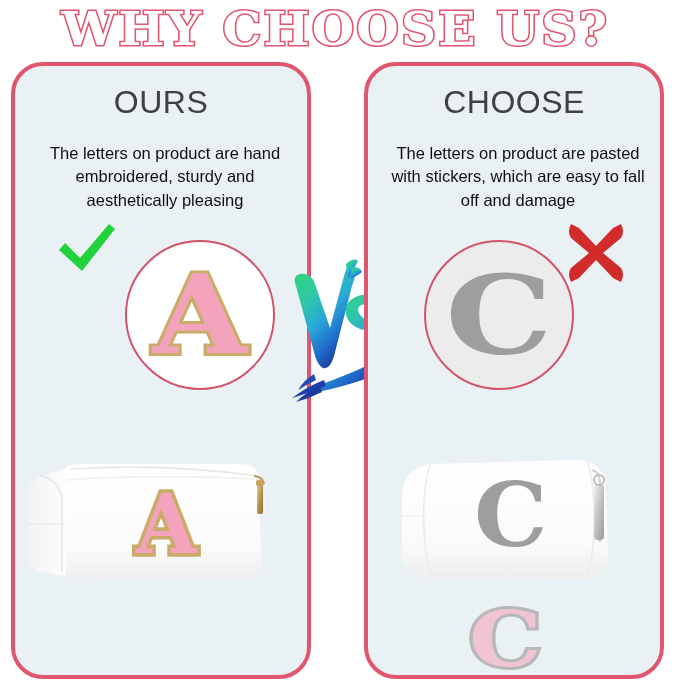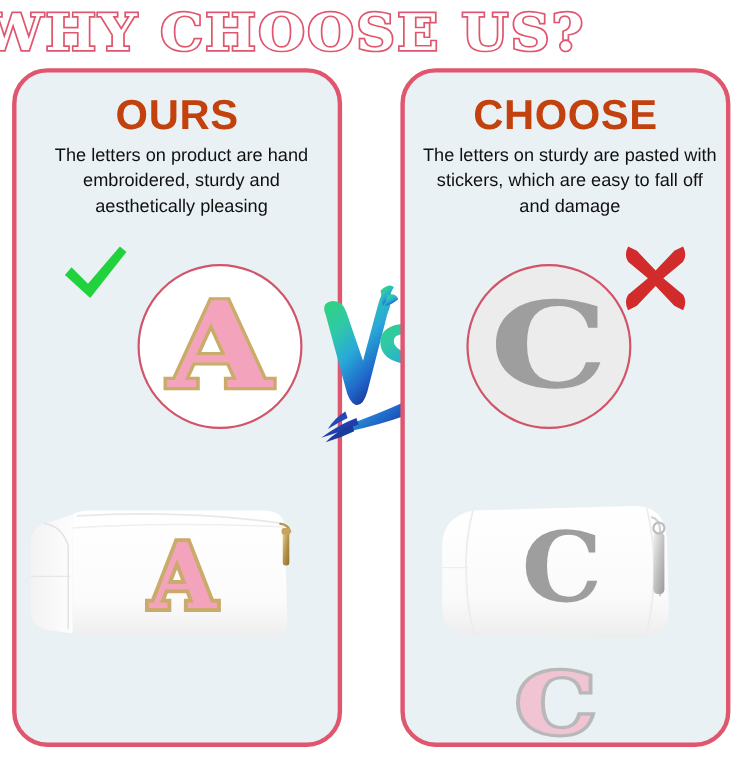--- a/index.html
+++ b/index.html
@@ -17,20 +17,21 @@
 
   
   #title-bar {
     position: absolute;
     left: 0;
     top: 0;
     width: 671px;
     height: 58px;
     display: flex;
     align-items: center;
+    justify-content: center;
   }
   #title-text {
     font-family: "DejaVu Serif", serif;
     font-weight: bold;
     font-size: 46px;
     letter-spacing: 2px;
     line-height: 1;
     color: #ffffff;
     -webkit-text-stroke: 3px #e0566e;
     paint-order: stroke fill;
@@ -51,29 +52,29 @@
   }
   #panel-ours  { left: 11px; }
   #panel-others{ left: 364px; }
 
   .panel-heading {
     position: absolute;
     left: 0;
     top: 18px;
     width: 100%;
     text-align: center;
-    font-size: 38px;
-    font-weight: bold;
-    color: #c2410c;
+    font-size: 32px;
+    font-weight: normal;
+    color: #404040;
     letter-spacing: 0.5px;
   }
   .panel-desc {
     position: absolute;
     left: 14px;
-    top: 64px;
+    top: 76px;
     width: 272px;
     text-align: center;
     font-size: 16.5px;
     line-height: 1.42;
     color: #101010;
   }
 
   
   .mark {
     position: absolute;
@@ -237,21 +238,21 @@
 
   <path d="M40 128 Q24 134 8 146 Q22 142 42 134 Z" fill="#1f3fae"></path>
   <path d="M36 134 Q22 140 12 150 Q26 146 38 140 Z" fill="#1b3a9e"></path>
   <path d="M30 122 Q20 128 14 138 Q24 132 32 128 Z" fill="#2448b5"></path>
 </svg>
 
 <div class="panel" id="panel-others">
 
   <div class="panel-heading">CHOOSE</div>
 
-  <div class="panel-desc">The letters on sturdy are pasted with stickers, which are easy to fall off and damage</div>
+  <div class="panel-desc">The letters on product are pasted with stickers, which are easy to fall off and damage</div>
 </div>
 
 <svg class="mark" id="cross-mark" viewBox="0 0 62 62">
   <path d="M6 2 Q2 10 6 16 L24 31 L6 46 Q2 52 6 60 L14 56 L31 38 L48 56 L56 60
            Q60 52 56 46 L38 31 L56 16 Q60 10 56 2 L48 6 L31 24 L14 6 Z" fill="#d12b2b"></path>
 </svg>
 
 <div class="patch-circle" id="circle-c">
   <span class="patch-letter" id="letter-c-sticker">C</span>
 </div>

